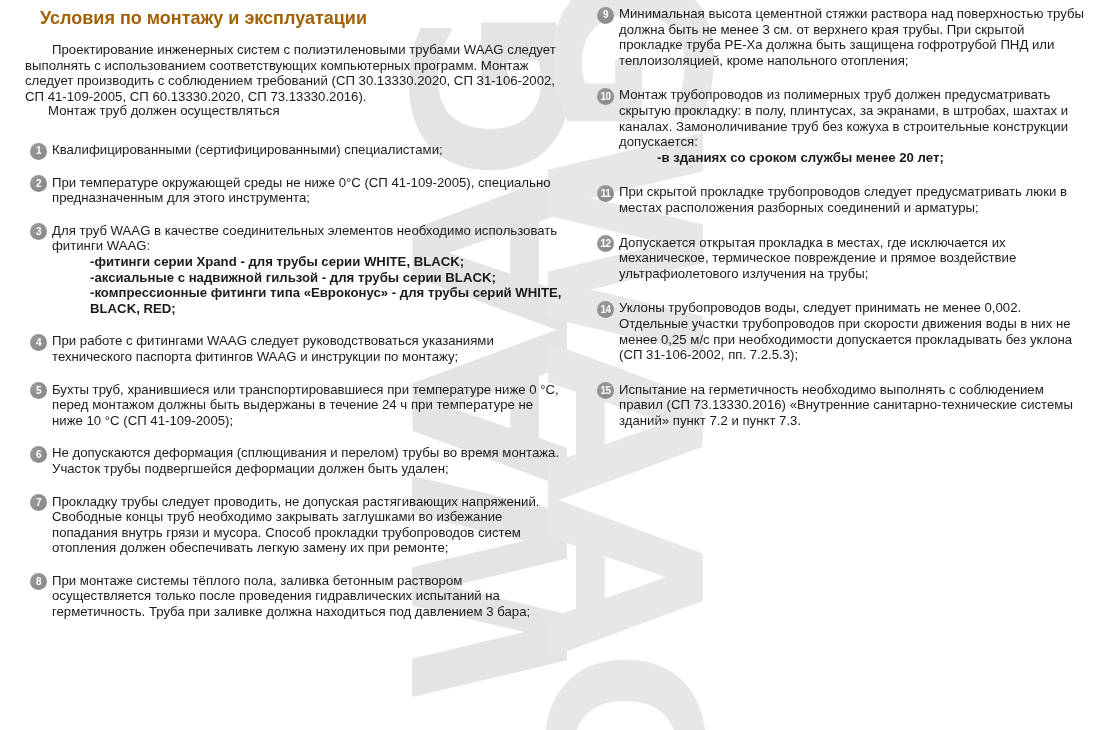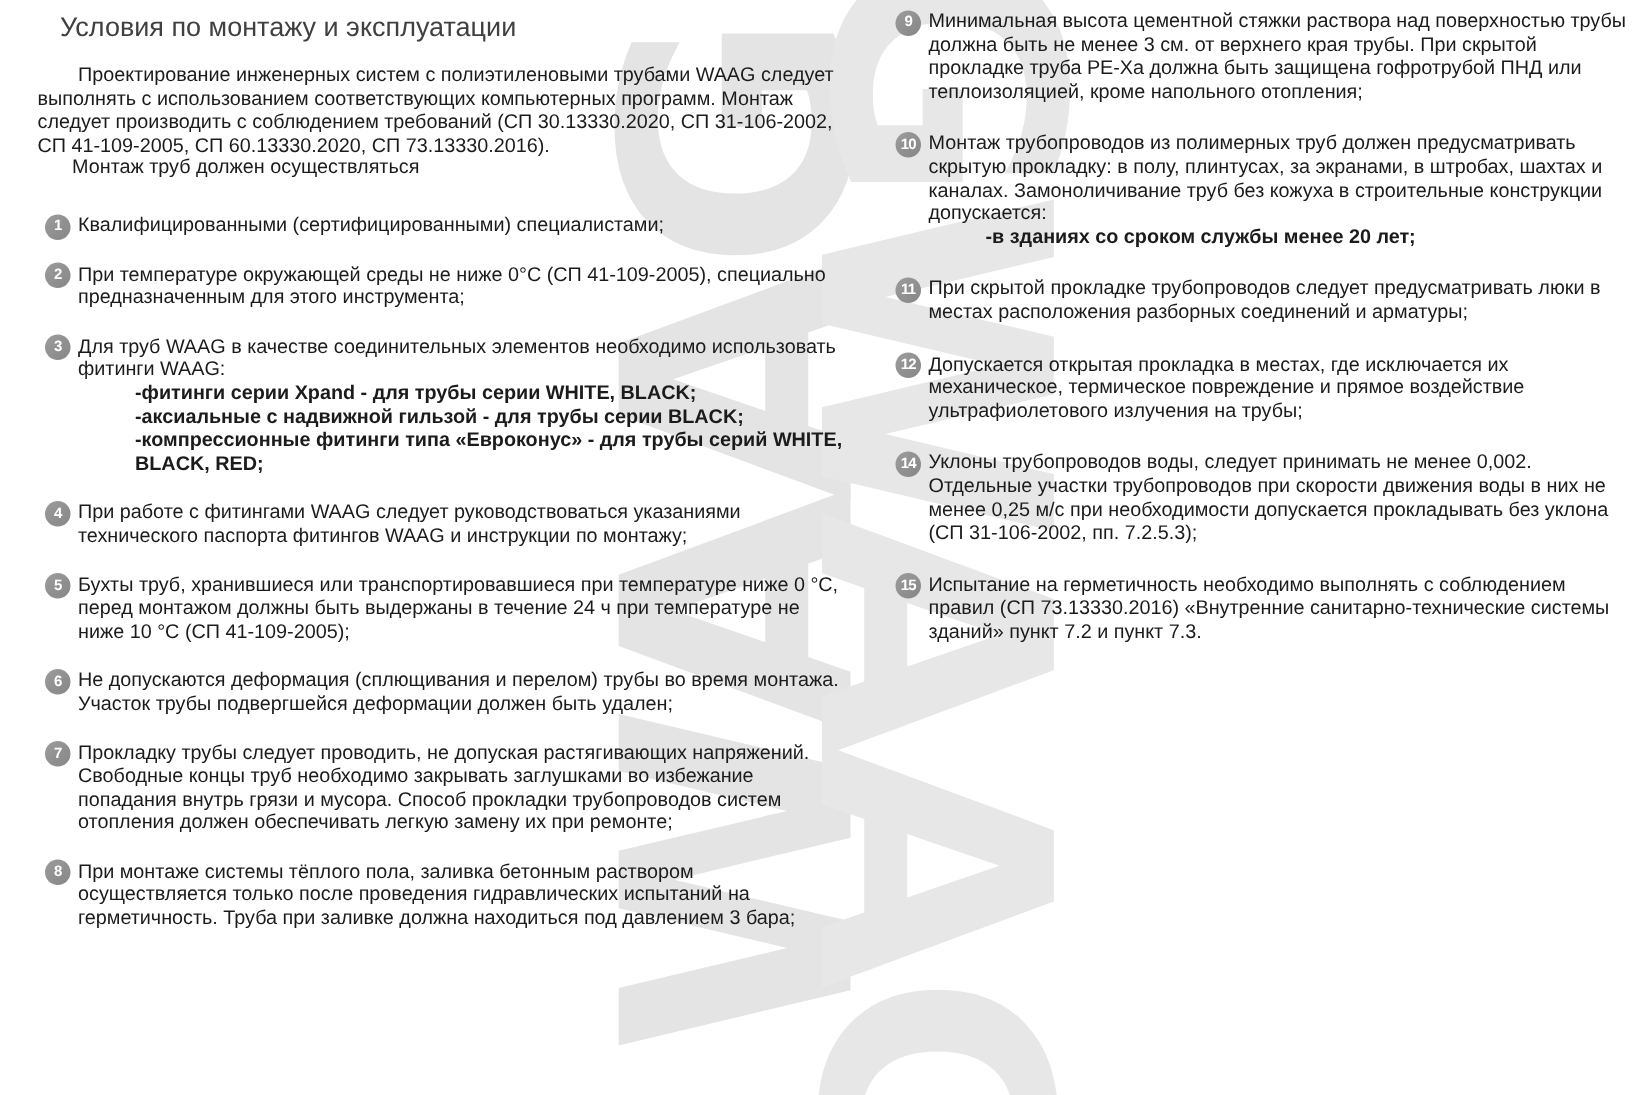--- a/index.html
+++ b/index.html
@@ -46,22 +46,22 @@
     transform: rotate(90deg);
     z-index: 0; user-select: none;
   }
   
   .content { position: relative; z-index: 1; }
   .doc-title {
     position: absolute;
     left: 40px; top: 8px;
     margin: 0;
     font-size: 18px;
-    font-weight: 400;
-    color: #404040;
+    font-weight: 700;
+    color: #a16207;
   }
   .intro {
     position: absolute;
     left: 13px; top: 30px;
     width: 547px;
     margin: 12px;
     font-size: 13.2px;
     line-height: 15.6px;
     text-indent: 27px;
   }

